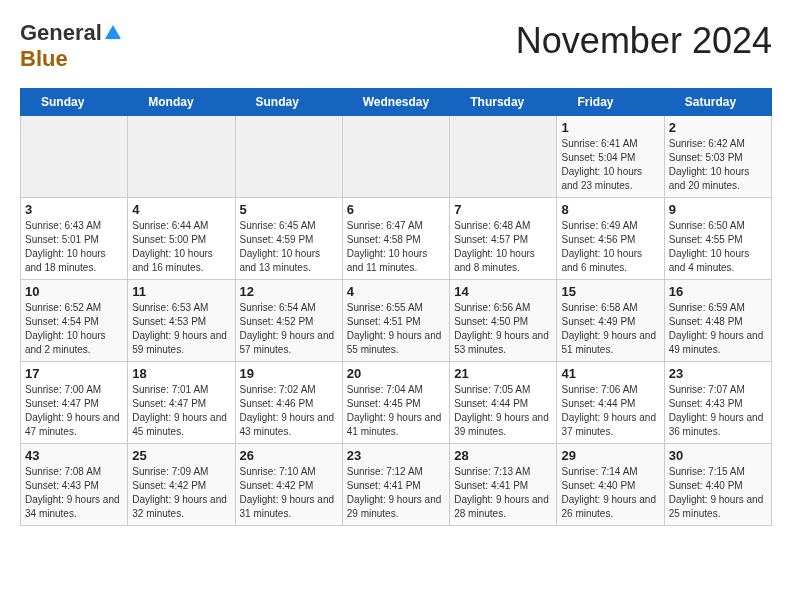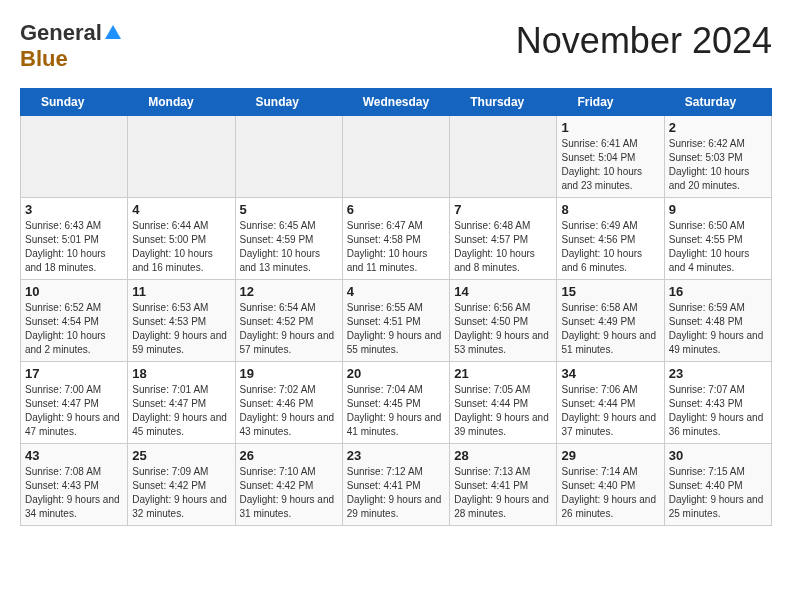--- a/index.html
+++ b/index.html
@@ -203,21 +203,21 @@
         </td>
         <td>
           <div class="day-number">20</div>
           <div class="day-info">Sunrise: 7:04 AM<br>Sunset: 4:45 PM<br>Daylight: 9 hours and 41 minutes.</div>
         </td>
         <td>
           <div class="day-number">21</div>
           <div class="day-info">Sunrise: 7:05 AM<br>Sunset: 4:44 PM<br>Daylight: 9 hours and 39 minutes.</div>
         </td>
         <td>
-          <div class="day-number">34</div>
+          <div class="day-number">41</div>
           <div class="day-info">Sunrise: 7:06 AM<br>Sunset: 4:44 PM<br>Daylight: 9 hours and 37 minutes.</div>
         </td>
         <td>
           <div class="day-number">23</div>
           <div class="day-info">Sunrise: 7:07 AM<br>Sunset: 4:43 PM<br>Daylight: 9 hours and 36 minutes.</div>
         </td>
       </tr>
       <tr>
         <td>
           <div class="day-number">43</div>

